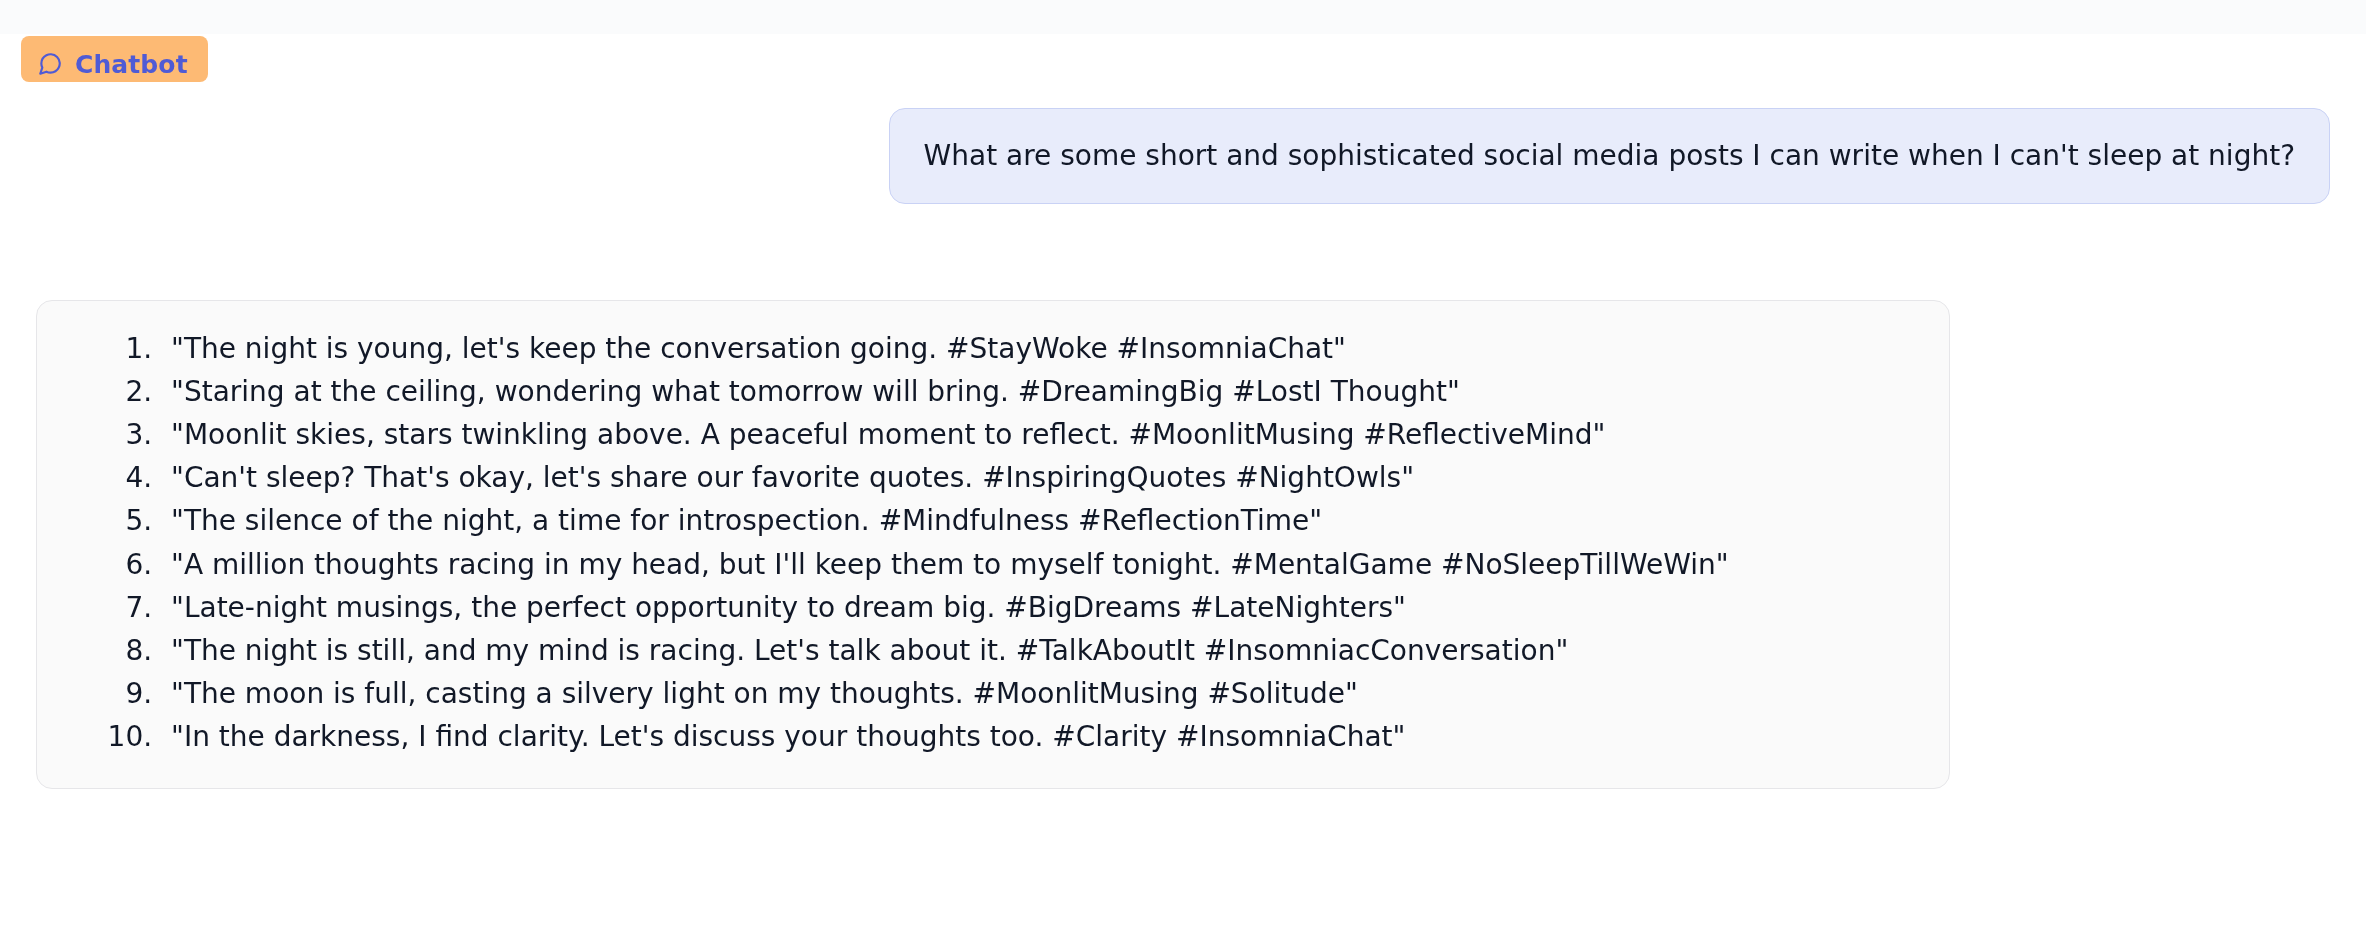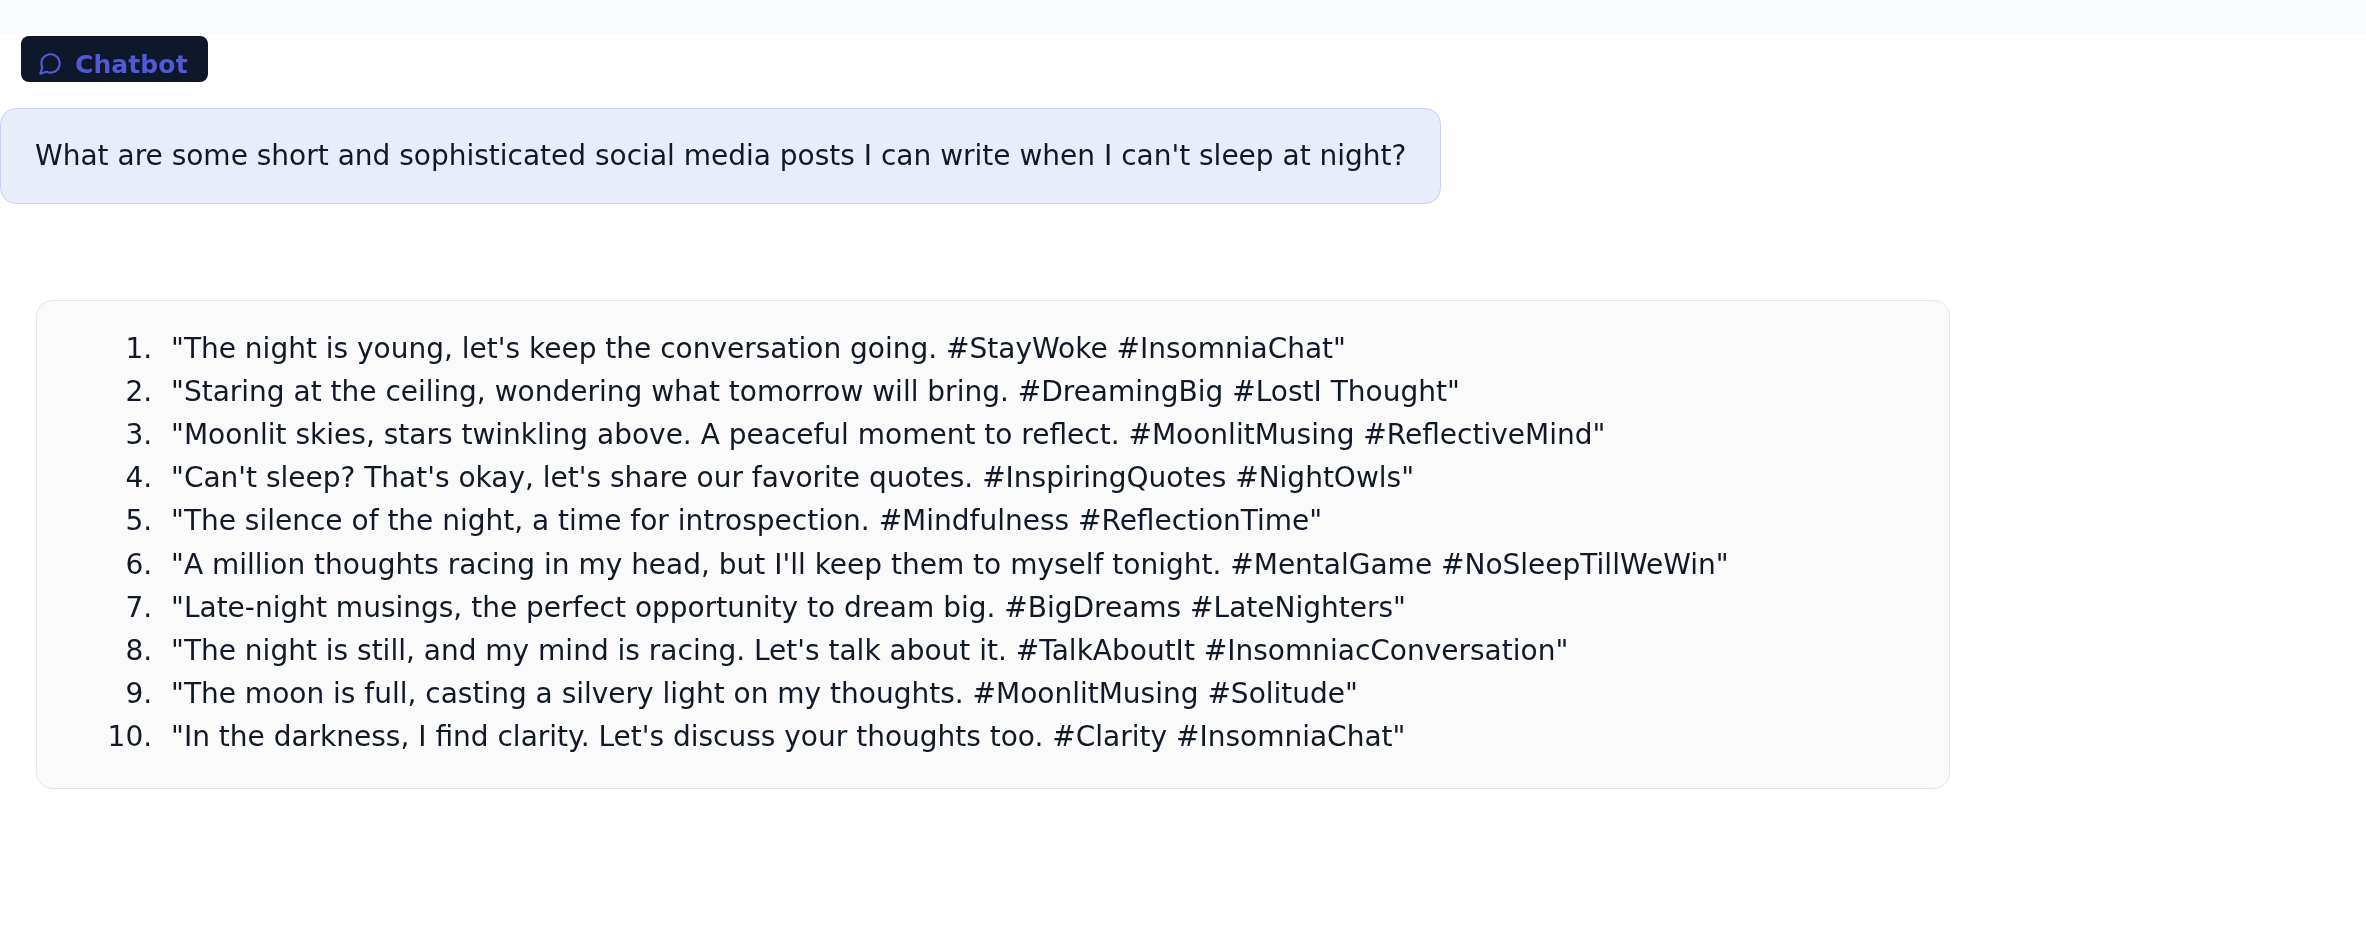--- a/index.html
+++ b/index.html
@@ -32,21 +32,21 @@
   }
 
   
   .chip {
     position: absolute;
     left: 21px;
     top: 36px;
     display: flex;
     align-items: center;
     gap: 12px;
-    background: #0f172a;
+    background: #fdba74;
     border-radius: 8px;
     padding: 10px 20px 0 16px;
     box-sizing: border-box;
     height: 46px;
   }
   .chip-icon {
     display: inline-flex;
     align-items: center;
     justify-content: center;
     width: 26px;
@@ -61,21 +61,21 @@
     line-height: 1;
   }
 
   
   .user-row {
     position: absolute;
     left: 0;
     top: 108px;
     width: 2366px;
     display: flex;
-    justify-content: flex-start;
+    justify-content: flex-end;
   }
   .user-bubble {
     box-sizing: border-box;
     max-width: 1600px;
     margin-right: 36px;
     background: #e8ecfb;
     border: 1px solid #c9d2f5;
     border-radius: 16px;
     padding: 28px 34px;
     font-size: 28px;

